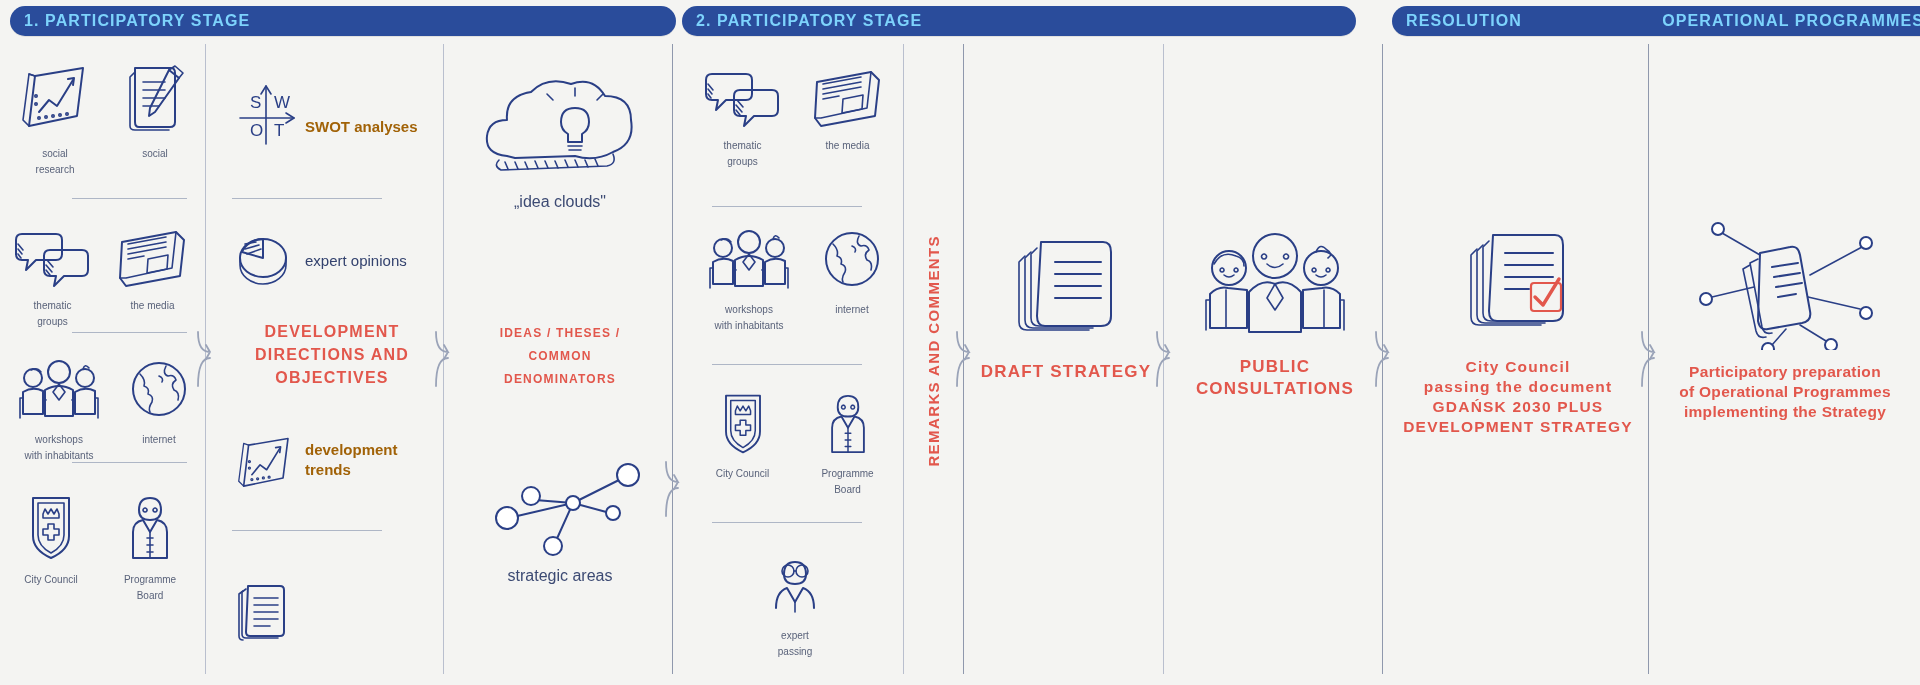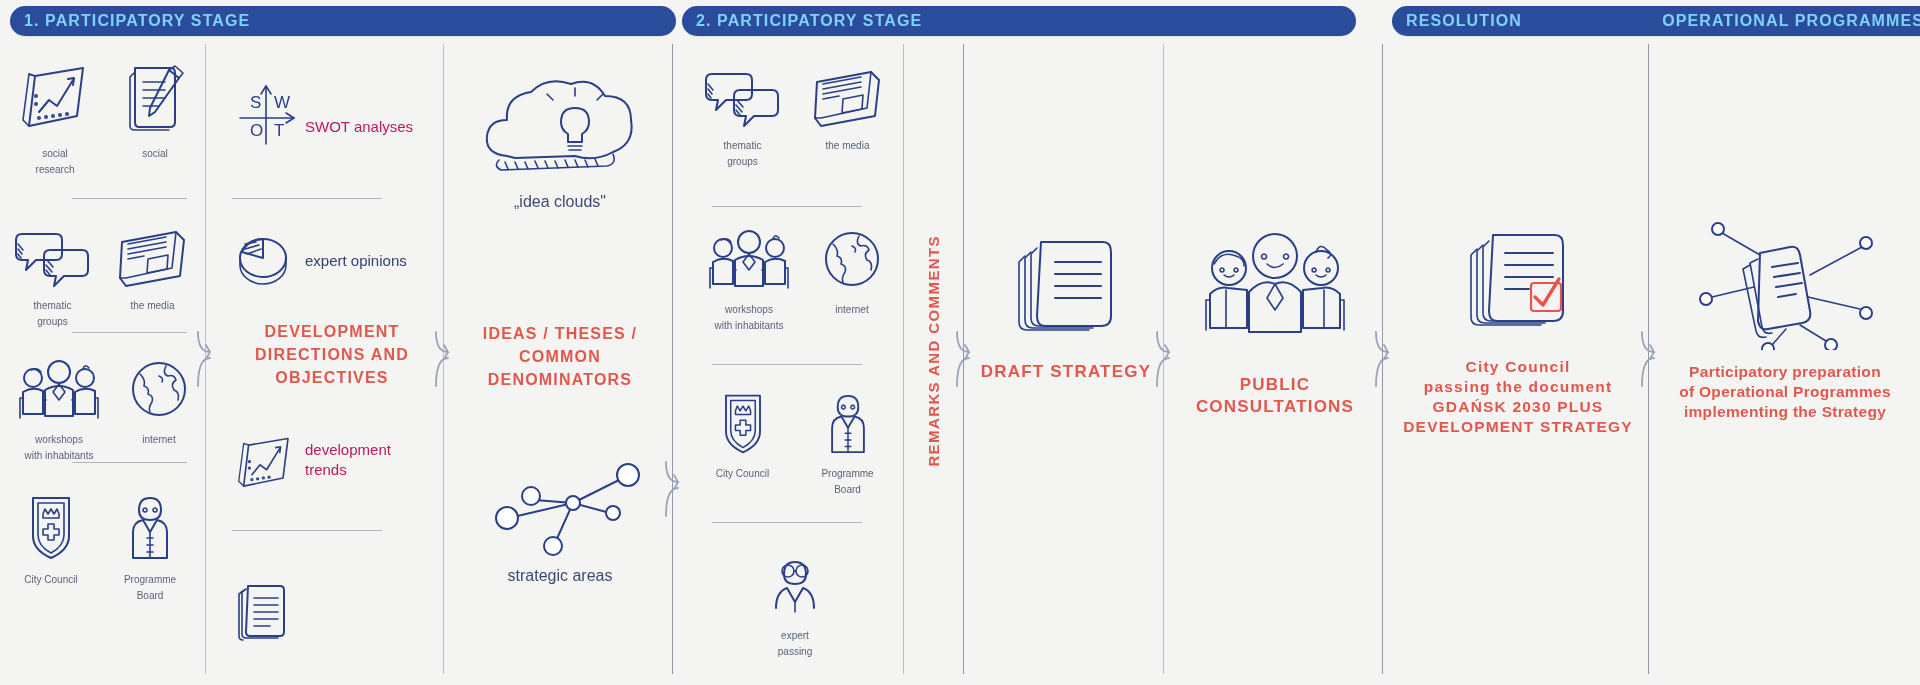--- a/index.html
+++ b/index.html
@@ -41,22 +41,22 @@
   .cap{
     color:#59627a;font-size:10px;line-height:16px;
     font-family:"Liberation Sans", sans-serif;
     margin-top:4px;
   }
   .cap.dark{color:#3c4a73;}
   .hr-sep{position:absolute;height:1px;background:#aeb6c6;}
 
   
   .side-label{
-    position:absolute;color:#be185d;font-size:15px;line-height:18px;
-    font-weight:normal;
+    position:absolute;color:#a16207;font-size:15px;line-height:18px;
+    font-weight:bold;
   }
   .side-label.norm{font-weight:normal;color:#33426e;}
 
   
   .redtxt{
     position:absolute;color:#e2574c;font-weight:bold;
     text-align:center;letter-spacing:.6px;
     font-family:"Liberation Sans", sans-serif;
   }
   .redtxt.caps{letter-spacing:1.2px;}
@@ -279,21 +279,21 @@
       <path class="ink" d="M32 86 Q10 84 12 66 Q14 50 32 50 Q30 26 56 22 Q72 6 96 14 Q118 6 130 26 Q156 26 156 50 Q160 74 138 82 Q120 92 100 86 L40 88 Z"></path>
       <path class="ink-thin" d="M24 90 Q18 96 26 100 L132 96 Q142 94 138 84"></path>
       <path class="ink-thin" d="M30 92 l3 7 M40 92 l3 7 M50 92 l3 7 M60 91 l3 7 M70 91 l3 7 M80 91 l3 7 M90 90 l3 7 M100 90 l3 7 M110 90 l3 7 M120 89 l3 7"></path>
       <path class="ink" d="M100 38 Q114 38 114 52 Q114 60 107 64 L107 72 L93 72 L93 64 Q86 60 86 52 Q86 38 100 38Z"></path>
       <path class="ink-thin" d="M93 76 h14 M94 80 h12"></path>
       <path class="ink-thin" d="M78 30 l-6 -6 M122 30 l6 -6 M100 26 l0 -8"></path>
     </svg>
     <div class="cap dark" style="font-size: 16px; margin-top: 10px; white-space: pre-line;">„idea clouds"</div>
   </div>
 
-  <div class="redtxt caps" style="left:460px;top:322px;width:200px;font-size:16px;line-height:23px;white-space:pre-line;">IDEAS / THESES /
+  <div class="redtxt caps" style="left:460px;top:322px;width:200px;font-size:12px;line-height:23px;white-space:pre-line;">IDEAS / THESES /
 COMMON
 DENOMINATORS</div>
 
   <div class="icn-item" style="left:455px;top:455px;width:210px;">
     <svg width="190" height="105" viewBox="0 0 190 105">
       <path class="ink" d="M70 45 L108 48 M108 48 L160 22 M108 48 L48 62 M108 48 L145 58 M108 48 L90 88"></path>
       <circle class="ink fillw" cx="66" cy="41" r="9"></circle>
       <circle class="ink fillw" cx="108" cy="48" r="7"></circle>
       <circle class="ink fillw" cx="163" cy="20" r="11"></circle>
       <circle class="ink fillw" cx="42" cy="63" r="11"></circle>
@@ -437,21 +437,21 @@
       <path class="ink-thin" d="M32 47 Q37 51 42 47"></path>
       <path class="ink" d="M18 66 Q26 58 36 60 L55 62 L55 100 L18 100 Z"></path>
       <path class="ink-thin" d="M18 72 L14 72 L14 102 M34 62 L34 100"></path>
       <circle class="ink" cx="129" cy="40" r="17"></circle>
       <path class="ink-thin" d="M124 24 Q128 14 135 22 Q142 26 136 30"></path>
       <path class="ink-thin" d="M122 40 a2 2 0 1 0 .1 0 M136 40 a2 2 0 1 0 .1 0"></path>
       <path class="ink-thin" d="M124 47 Q129 51 134 47"></path>
       <path class="ink" d="M148 66 Q140 58 130 60 L111 62 L111 100 L148 100 Z"></path>
       <path class="ink-thin" d="M148 72 L152 72 L152 102 M132 62 L132 100"></path>
     </svg>
-    <div class="redtxt caps" style="position:static;font-size:17px;line-height:22px;margin-top:30px;white-space:pre-line;">PUBLIC
+    <div class="redtxt caps" style="position:static;font-size:17px;line-height:22px;margin-top:12px;white-space:pre-line;">PUBLIC
 CONSULTATIONS</div>
   </div>
 
   <div class="arrow" style="left:1374px;top:330px;">
     <svg width="34" height="58" viewBox="0 0 34 58">
       <path style="stroke:#9aa3b8;stroke-width:1.8;fill:none;stroke-linecap:round;" d="M2 2 Q2 22 14 22 L10 15 M14 22 L10 29"></path>
       <path style="stroke:#9aa3b8;stroke-width:1.8;fill:none;stroke-linecap:round;" d="M2 56 Q2 28 14 28"></path>
     </svg>
   </div>
 

